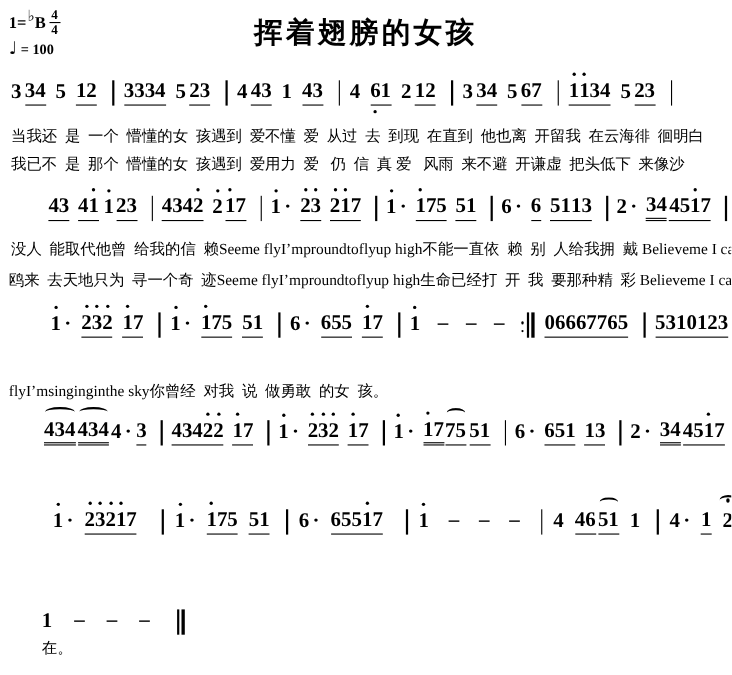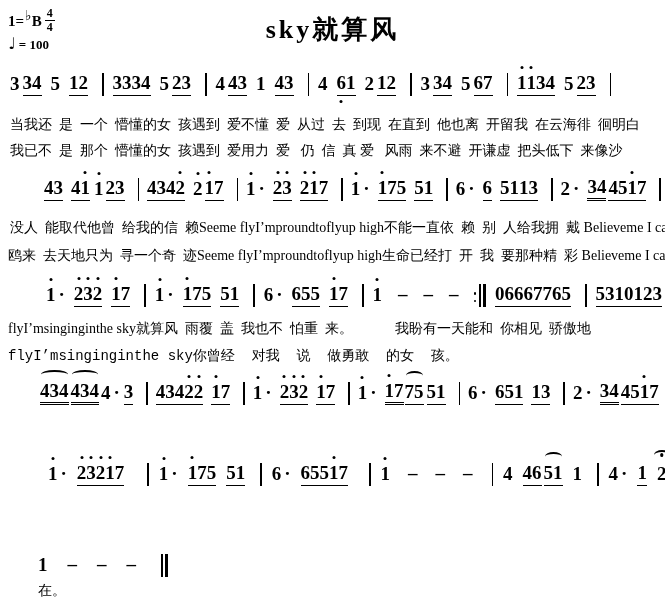--- a/index.html
+++ b/index.html
@@ -56,21 +56,21 @@
       <span>B</span>
     <span class="frac">
       <span class="num">4</span>
       <span class="den">4</span>
     </span>
   </div>
   <div class="tempo">
     <span class="qnote">♩</span>
     <span>= 100</span>
   </div>
-  <div class="title">sky就算风</div>
+  <div class="title">挥着翅膀的女孩</div>
 <div class="mline" style="top: 72px; left: 10px;">
       <span class="grp" style="margin-right: 3px;">
         <span class="nt">3</span>
       </span>
       <span class="grp u1" style="margin-right: 9px;">
         <span class="nt">3</span>
         <span class="nt">4</span>
       </span>
       <span class="grp" style="margin-right: 9px;">
         <span class="nt">5</span>
@@ -318,22 +318,21 @@
       <span class="grp u1" style="margin-right: 28px;">
         <span class="nt">5</span>
         <span class="nt">3</span>
         <span class="nt">1</span>
         <span class="nt">0</span>
         <span class="nt">1</span>
         <span class="nt">2</span>
         <span class="nt">3</span>
       </span>
     </div>
-    <div class="lyric" style="top: 320px; left: 8px;">flyI’msinginginthe sky就算风  雨覆  盖  我也不  怕重  来。            我盼有一天能和  你相见  骄傲地</div>
-    <div class="lyric" style="top: 348px; left: 8px; font-family: Liberation Mono, monospace;">flyI’msinginginthe sky你曾经  对我  说  做勇敢  的女  孩。</div>
+    <div class="lyric" style="top: 348px; left: 8px;">flyI’msinginginthe sky你曾经  对我  说  做勇敢  的女  孩。</div>
     <div class="mline" style="top: 380px; left: 40px;">
       <span class="grp u2" style="margin-right: 2px;">
         <span class="nt">4</span>
         <span class="nt">3</span>
         <span class="nt">4</span>
         <span class="arcm"></span>
       </span>
       <span class="grp u2" style="margin-right: 2px;">
         <span class="nt">4</span>
         <span class="nt">3</span>

